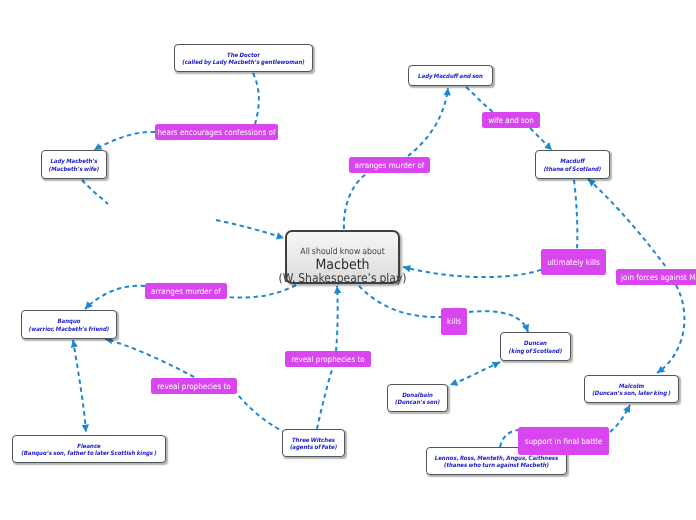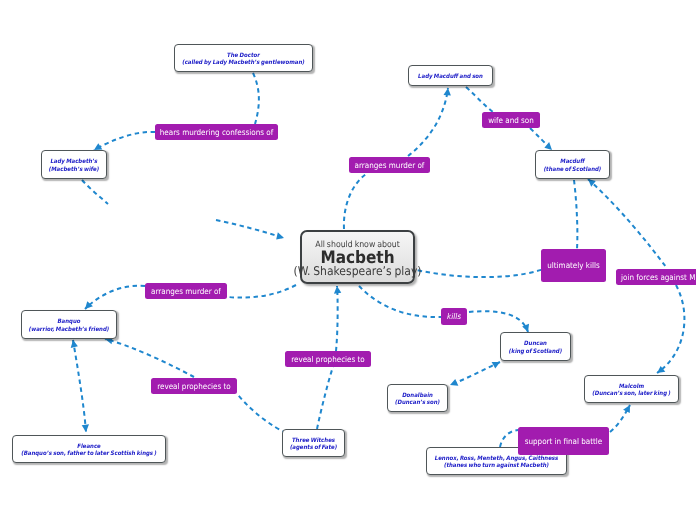--- a/index.html
+++ b/index.html
@@ -13,26 +13,26 @@
         border:1.3px solid #4f5658;border-radius:4px;
         display:flex;flex-direction:column;align-items:center;
         justify-content:center;text-align:center;white-space:nowrap;
         color:#2020c8;font-weight:bold;font-style:italic;
         font-family:"DejaVu Sans",sans-serif;font-stretch:condensed;
         font-size:6px;line-height:7.6px;padding-top:2.5px;word-spacing:-0.6px;
         box-shadow:1.6px 1.6px 1.4px rgba(0,0,0,0.30);}
   .node.center{background:linear-gradient(180deg,#f6f6f6 0%,#dcdcdc 100%);
         border:2px solid #3c4042;border-radius:7px;color:#3a3a3a;
         font-weight:normal;font-style:normal;font-stretch:condensed;
-        justify-content:flex-start;padding-top:7px;
-        box-shadow:2px 2px 2.2px rgba(0,0,0,0.32);margin-left:15px;}
+        justify-content:flex-start;padding-top:14px;
+        box-shadow:2px 2px 2.2px rgba(0,0,0,0.32);}
   .node.center .l1{font-size:8.7px;line-height:12px;color:#434343;}
-  .node.center .l2{font-size:17px;line-height:14px;color:#2d2d2d;font-weight:bold;}
+  .node.center .l2{font-size:14px;line-height:14px;color:#2d2d2d;}
   .node.center .l3{font-size:12px;line-height:12px;color:#3b3b3b;}
-  .lbl{position:absolute;box-sizing:border-box;background:#a21caf;
+  .lbl{position:absolute;box-sizing:border-box;background:#d946ef;
        color:#ffffff;border-radius:2.5px;font-size:8px;
        font-family:"DejaVu Sans",sans-serif;font-stretch:condensed;
        display:flex;align-items:center;justify-content:center;
        white-space:nowrap;letter-spacing:0px;}
 </style>
 </head>
 <body>
 
 <div id="canvas">
 
@@ -132,23 +132,23 @@
   <div class="node" style="left:584px;top:375px;width:95px;height:28px;">
     <div>Malcolm</div>
     <div>(Duncan’s son, later king )</div>
   </div>
 
   <div class="node" style="left:426px;top:447px;width:141px;height:28px;">
     <div>Lennox, Ross, Menteth, Angus, Caithness</div>
     <div>(thanes who turn against Macbeth)</div>
   </div>
 
-  <div class="lbl" style="left:155px;top:124px;width:123px;height:16px;">hears murdering confessions of</div>
+  <div class="lbl" style="left:155px;top:124px;width:123px;height:16px;">hears encourages confessions of</div>
   <div class="lbl" style="left:349px;top:157px;width:81px;height:16px;">arranges murder of</div>
   <div class="lbl" style="left:482px;top:112px;width:58px;height:16px;">wife and son</div>
-  <div class="lbl" style="left:541px;top:249px;width:65px;height:33px;">ultimately kills</div>
+  <div class="lbl" style="left:541px;top:249px;width:65px;height:26px;">ultimately kills</div>
   <div class="lbl" style="left:616px;top:269px;width:110px;height:16px;padding-left:5px;justify-content:flex-start;">join forces against Macbeth</div>
   <div class="lbl" style="left:145px;top:283px;width:82px;height:16px;">arranges murder of</div>
-  <div class="lbl" style="left:441px;top:308px;width:26px;height:17px;font-style:italic;">kills</div>
+  <div class="lbl" style="left:441px;top:308px;width:26px;height:27px;">kills</div>
   <div class="lbl" style="left:285px;top:351px;width:86px;height:16px;">reveal prophecies to</div>
   <div class="lbl" style="left:151px;top:378px;width:86px;height:16px;">reveal prophecies to</div>
   <div class="lbl" style="left:518px;top:427px;width:91px;height:28px;">support in final battle</div>
 </div>
 
 </body></html>

